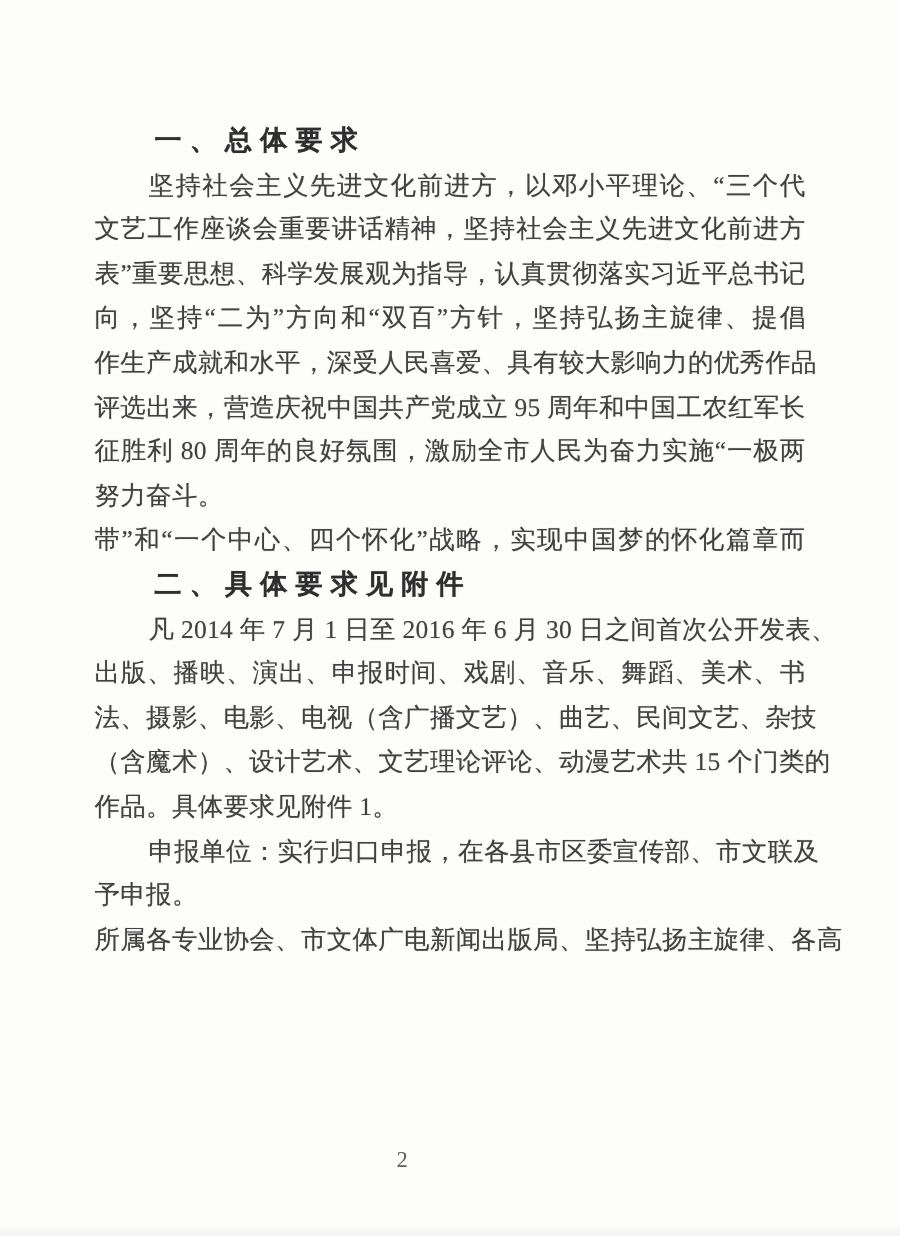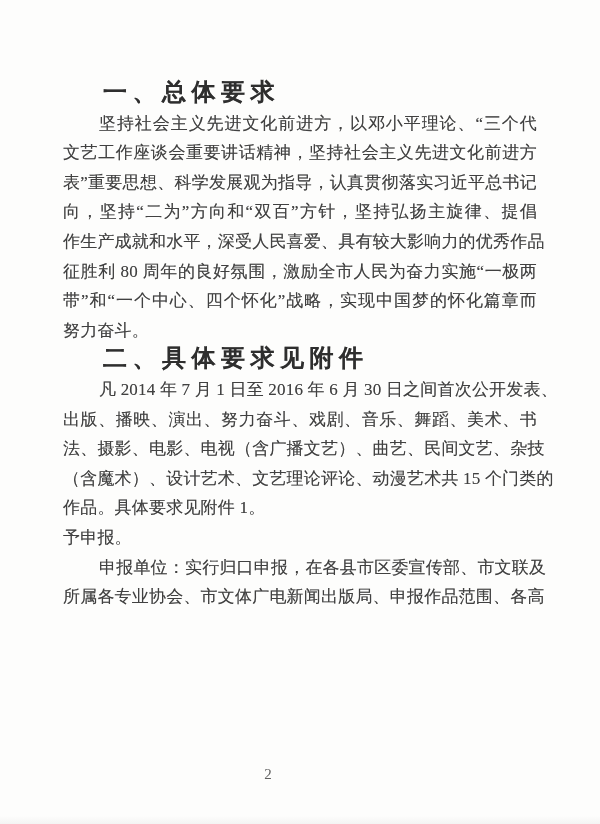--- a/index.html
+++ b/index.html
@@ -36,23 +36,23 @@
     letter-spacing: 0.2px;
   }
   .line.para-end {
     text-align-last: left;
   }
   .line.indent { padding-left: 36px; }
   .heading {
     height: 29.6px;
     line-height: 29.6px;
     padding-left: 40px;
-    font-family: Liberation Mono, monospace;
+    font-family: Liberation Serif, serif;
     font-weight: 700;
-    font-size: 24px;
+    font-size: 18px;
     letter-spacing: 5.5px;
     color: var(--heading-ink);
     white-space: nowrap;
     text-shadow: 0 0 0.5px rgba(46,46,46,0.6);
   }
   .page-number {
     position: absolute;
     left: 257px;
     top: 763px;
     width: 22px;
@@ -75,28 +75,29 @@
 <body>
 
 <div class="page">
   <div class="content">
       <div class="heading">一、总体要求</div>
       <div class="line indent">坚持社会主义先进文化前进方，以邓小平理论、“三个代</div>
       <div class="line">文艺工作座谈会重要讲话精神，坚持社会主义先进文化前进方</div>
       <div class="line">表”重要思想、科学发展观为指导，认真贯彻落实习近平总书记</div>
       <div class="line">向，坚持“二为”方向和“双百”方针，坚持弘扬主旋律、提倡</div>
       <div class="line">作生产成就和水平，深受人民喜爱、具有较大影响力的优秀作品</div>
+      <div class="line">评选出来，营造庆祝中国共产党成立 95 周年和中国工农红军长</div>
       <div class="line">征胜利 80 周年的良好氛围，激励全市人民为奋力实施“一极两</div>
+      <div class="line para-end">努力奋斗。</div>
       <div class="line">带”和“一个中心、四个怀化”战略，实现中国梦的怀化篇章而</div>
-      <div class="line para-end">努力奋斗。</div>
       <div class="heading">二、具体要求见附件</div>
       <div class="line indent">凡 2014 年 7 月 1 日至 2016 年 6 月 30 日之间首次公开发表、</div>
-      <div class="line">出版、播映、演出、努力奋斗、戏剧、音乐、舞蹈、美术、书</div>
+      <div class="line">出版、播映、演出、申报时间、戏剧、音乐、舞蹈、美术、书</div>
       <div class="line">法、摄影、电影、电视（含广播文艺）、曲艺、民间文艺、杂技</div>
       <div class="line">（含魔术）、设计艺术、文艺理论评论、动漫艺术共 15 个门类的</div>
       <div class="line para-end">作品。具体要求见附件 1。</div>
+      <div class="line indent">申报单位：实行归口申报，在各县市区委宣传部、市文联及</div>
       <div class="line para-end">予申报。</div>
-      <div class="line indent">申报单位：实行归口申报，在各县市区委宣传部、市文联及</div>
-      <div class="line">所属各专业协会、市文体广电新闻出版局、申报作品范围、各高</div>
+      <div class="line">所属各专业协会、市文体广电新闻出版局、坚持弘扬主旋律、各高</div>
     </div>
   <div class="page-number">2</div>
   <div class="scan-edge-bottom"></div>
 </div>
 
 </body></html>

